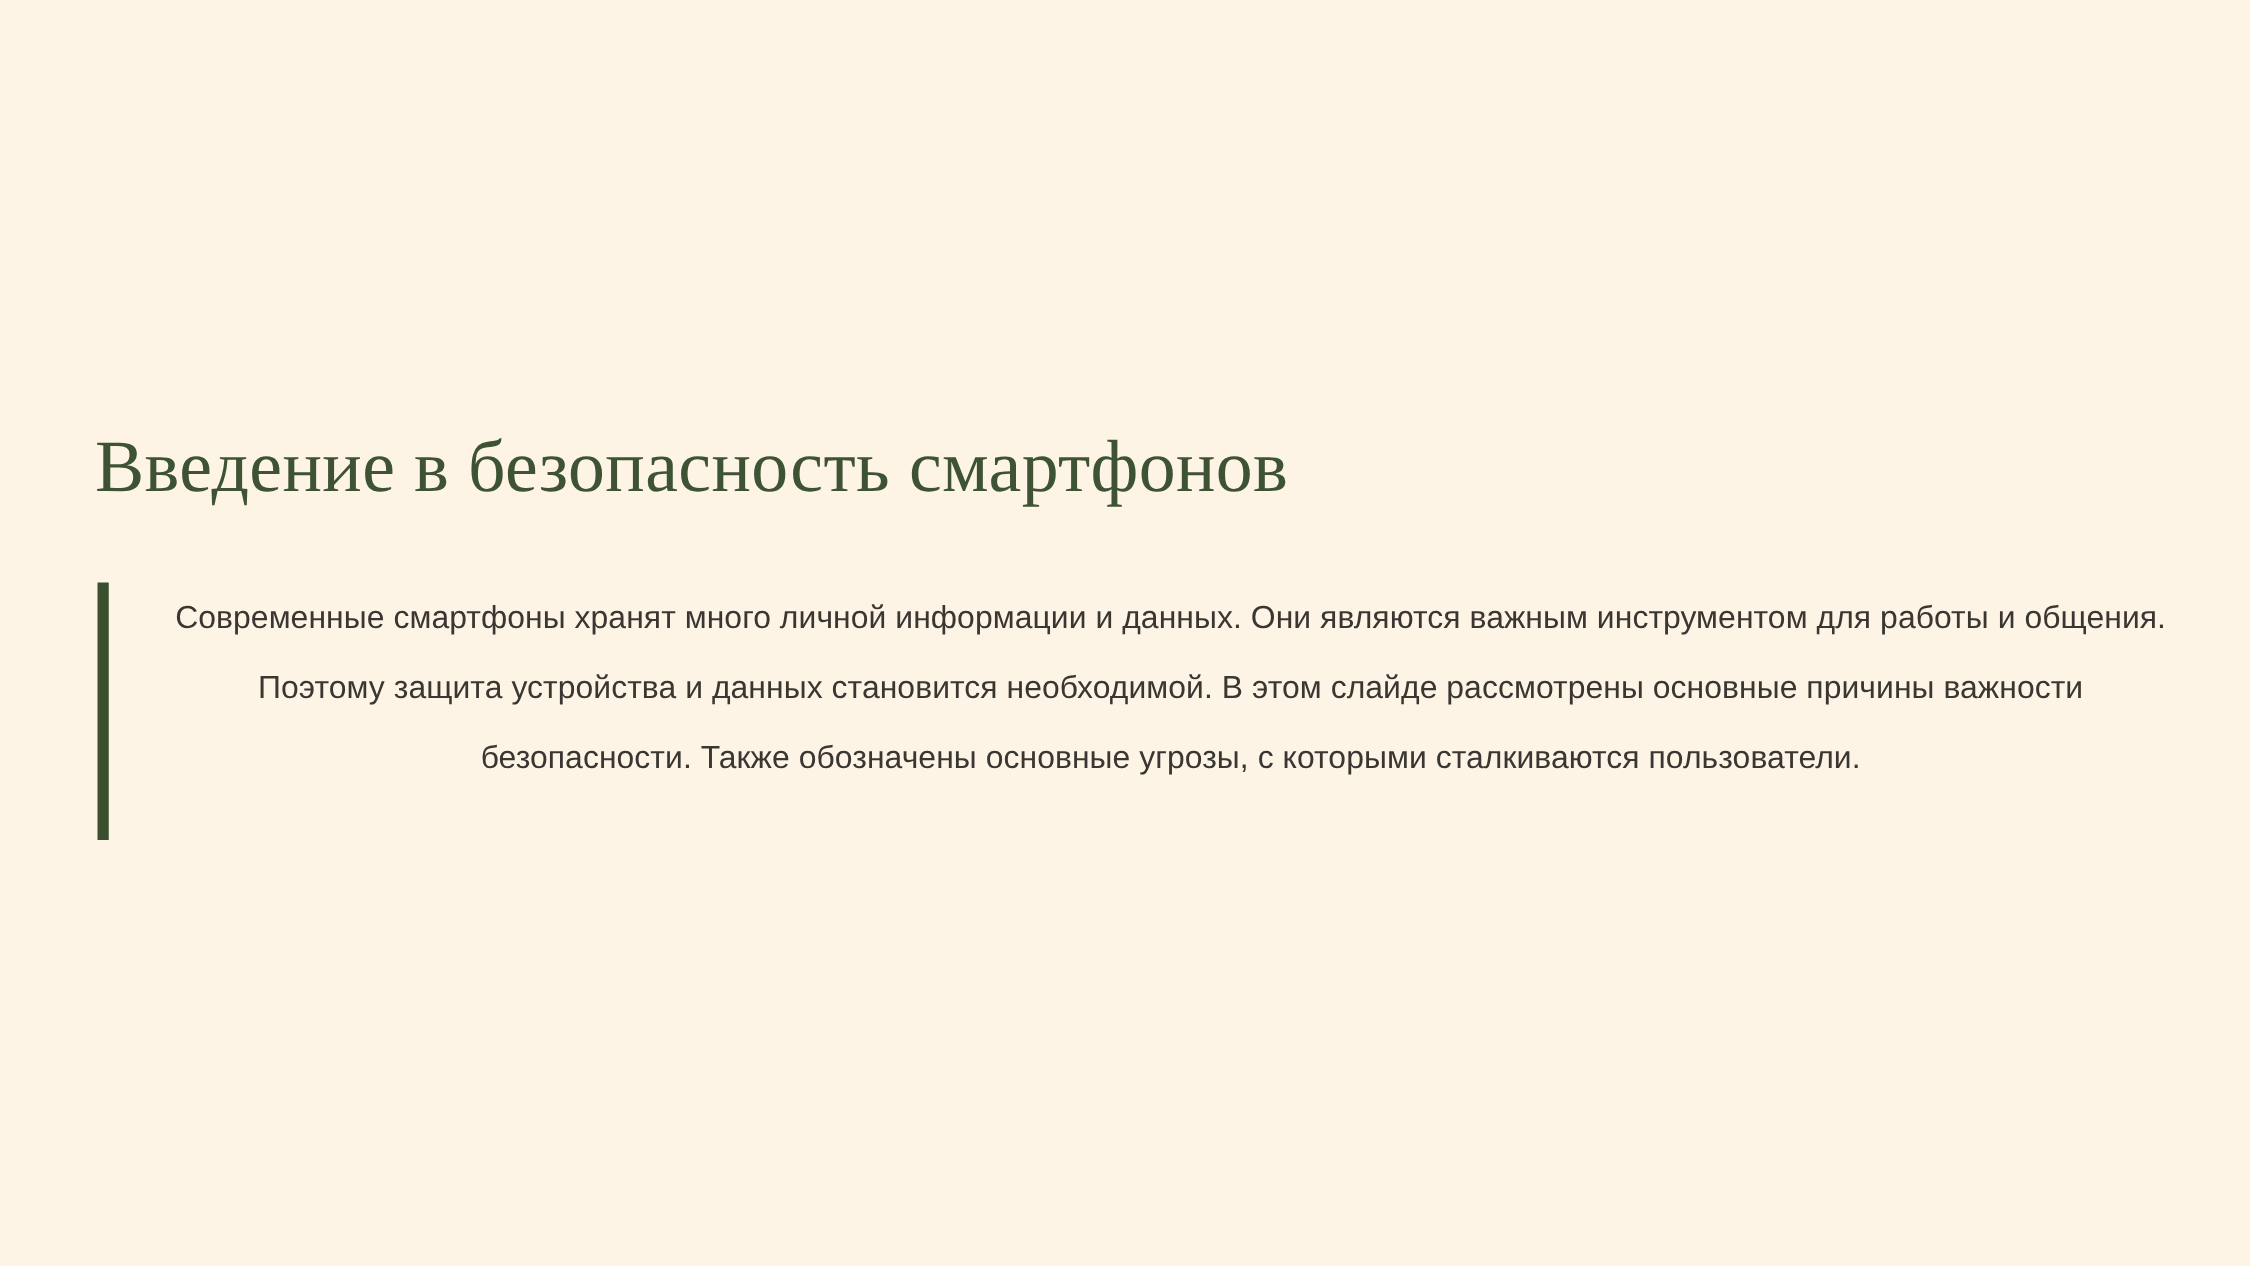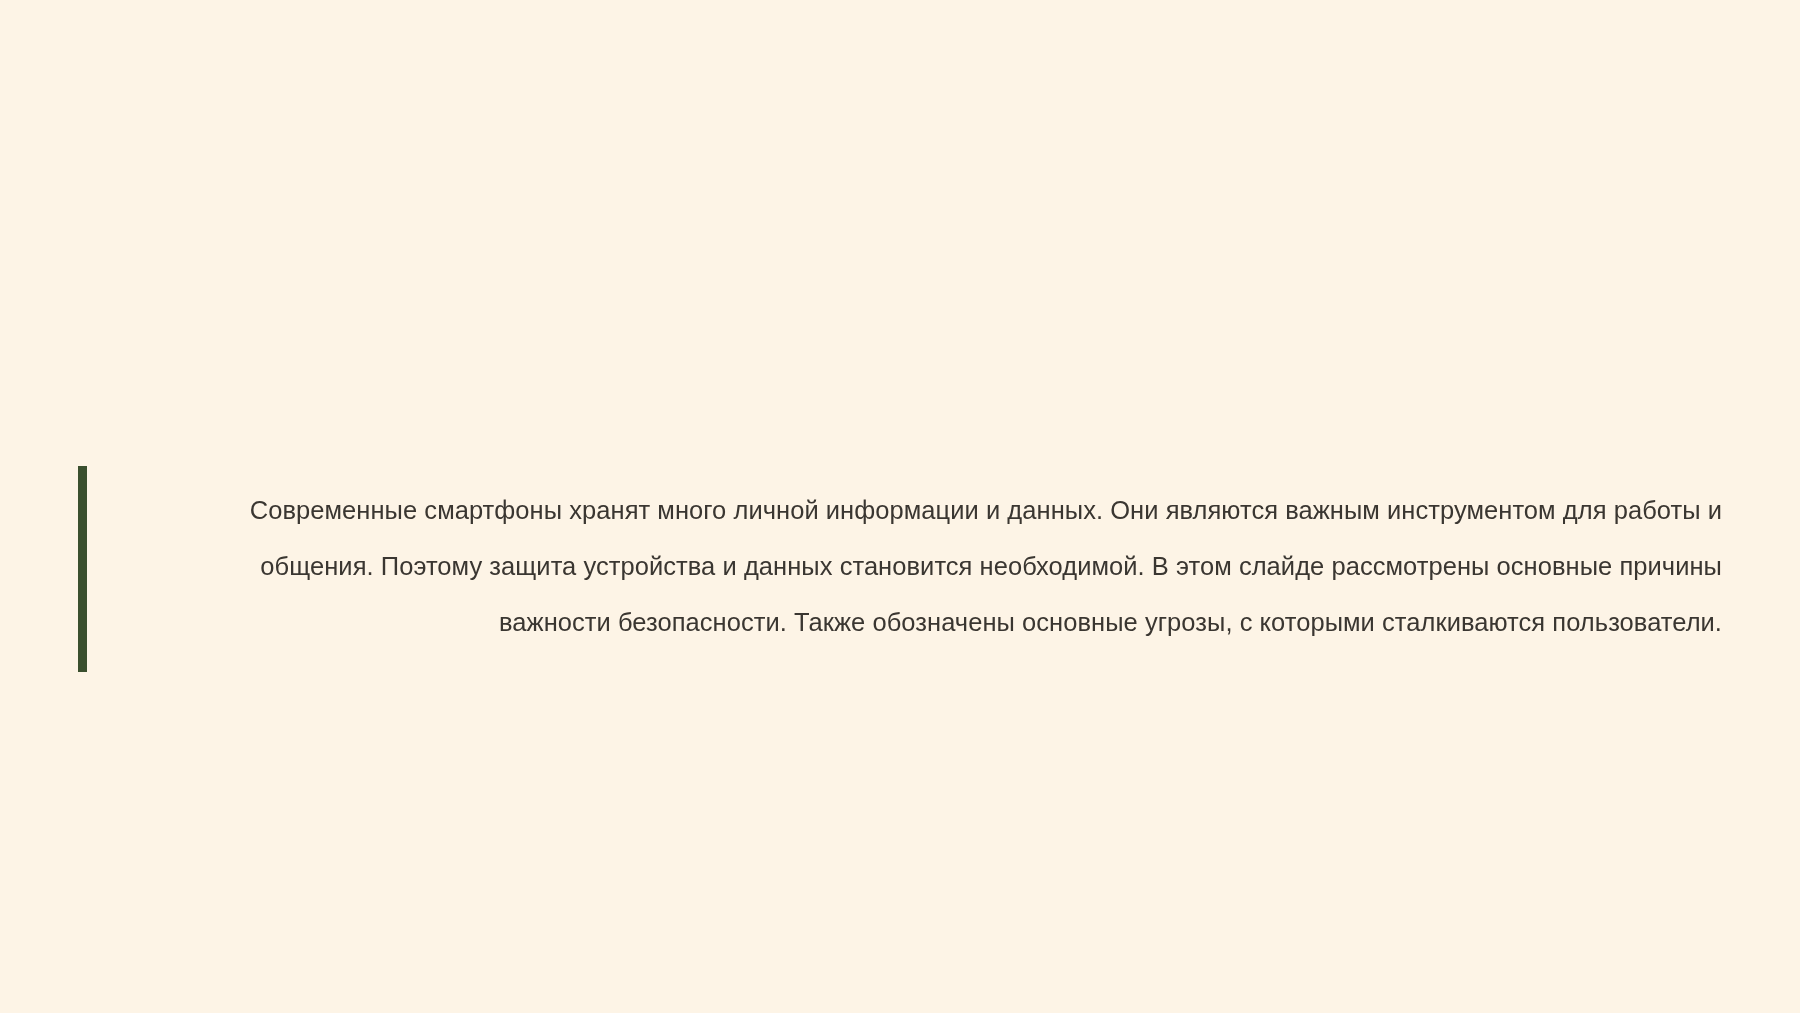--- a/index.html
+++ b/index.html
@@ -55,35 +55,36 @@
 
   .body-text-wrap {
     flex: 1 1 auto;
     padding-left: 48px;
     display: flex;
     flex-direction: column;
     justify-content: flex-start;
   }
 
   .body-paragraph {
-    margin: 16px;
+    margin: 0;
     font-family: "Liberation Sans", "DejaVu Sans", sans-serif;
     font-size: 25.5px;
     font-weight: 400;
     line-height: 56px;
     color: #3a3631;
-    text-align: right;
+    text-align: center;
     letter-spacing: 0.05px;
   }
 </style>
 </head>
 <body>
 
 <div class="slide">
 
+  <h1 class="slide-title">Введение в безопасность смартфонов</h1>
 
   <div class="body-block">
     <div class="accent-bar"></div>
     <div class="body-text-wrap">
       <p class="body-paragraph">Современные смартфоны хранят много личной информации и данных. Они являются важным инструментом для работы и общения. Поэтому защита устройства и данных становится необходимой. В этом слайде рассмотрены основные причины важности безопасности. Также обозначены основные угрозы, с которыми сталкиваются пользователи.</p>
     </div>
   </div>
 
 </div>
 

